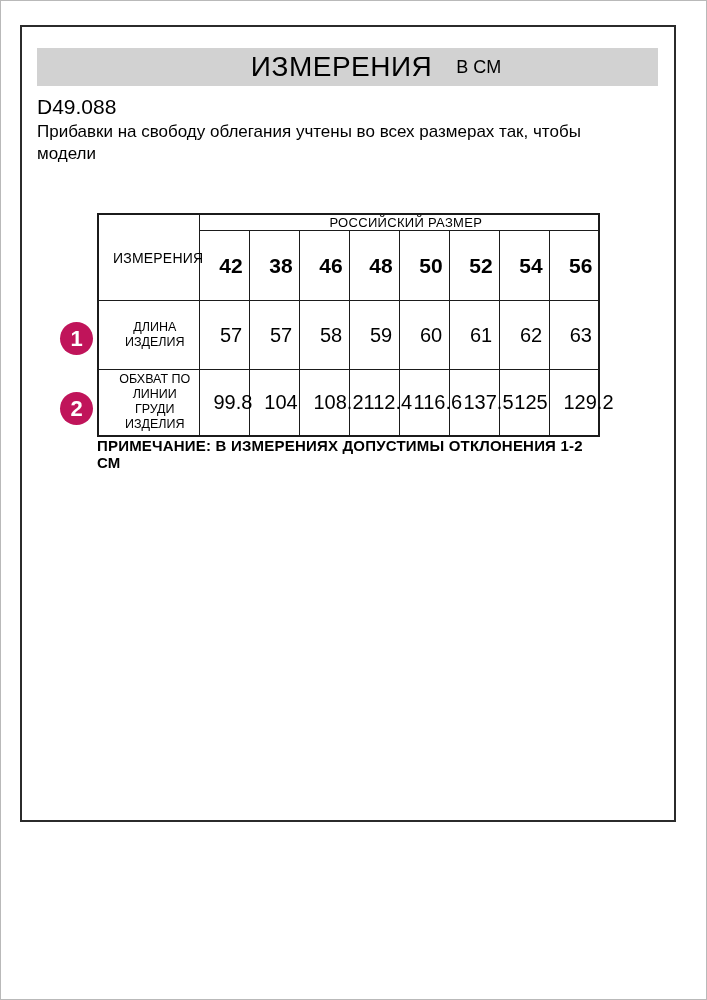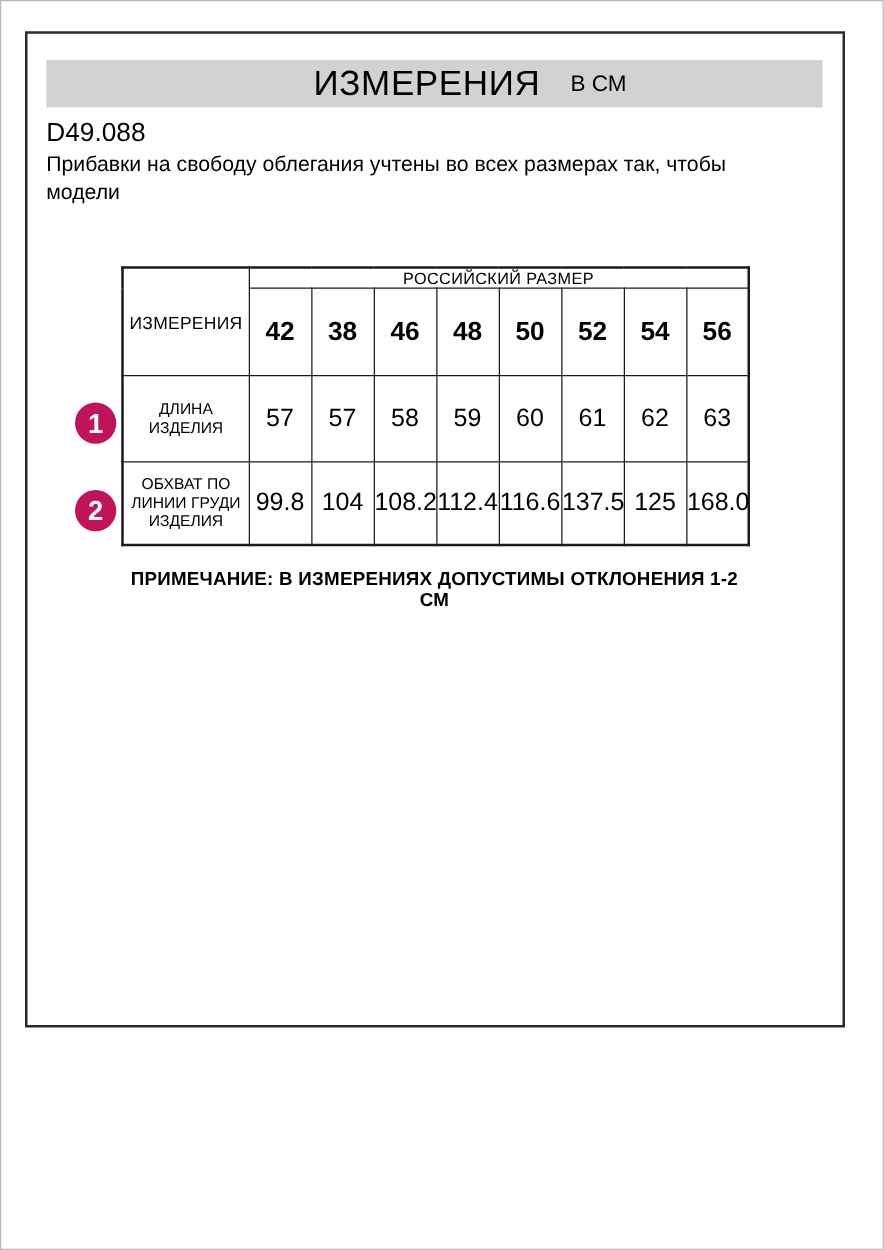--- a/index.html
+++ b/index.html
@@ -35,41 +35,41 @@
     margin-top:1px;width:621px;margin-left:15px;text-align:left;
     font-size:17px;line-height:21.5px;
   }
   .table-zone{position:relative;margin-left:75px;margin-top:49px;width:501px;}
   table.size-table{
     border-collapse:collapse;table-layout:fixed;width:501px;
     border:2px solid var(--color-table-border);
   }
   table.size-table td{
     border:1.5px solid var(--color-table-border);
-    text-align:center;vertical-align:middle;background:#fff;
+    text-align:center;vertical-align:middle;background:#fff;padding-left:14px;
   }
   col.c-label{width:101px;}
   col.c-size{width:50px;}
   td.corner-cell{font-size:14px;letter-spacing:.2px;}
   td.group-cell{height:13px;font-size:13px;letter-spacing:.3px;}
   tr.sizes-row td{height:70px;font-size:21px;font-weight:700;}
   tr.data-row-1 td{height:69px;}
   tr.data-row-2 td{height:66px;}
   td.row-label{font-size:12.5px;line-height:15px;padding:0 2px;}
   td.value-cell{font-size:20px;font-weight:400;}
   .row-marker{
     position:absolute;left:-37px;width:33px;height:33px;border-radius:50%;
     background:var(--color-marker);
     display:flex;align-items:center;justify-content:center;
     color:#fff;font-size:22px;font-weight:700;
   }
   .row-marker.m1{top:109px;}
   .row-marker.m2{top:179px;}
   .note{
-    margin-left:75px;margin-top:18px;width:501px;text-align:center;
+    margin-left:75px;width:501px;
     font-size:15px;font-weight:700;letter-spacing:.2px;
   }
 </style>
 </head>
 <body>
 
 <div class="canvas">
   <div class="frame">
 
     <div class="header-bar">
@@ -132,21 +132,21 @@
           </tr>
           <tr class="data-row-2">
             <td class="row-label">ОБХВАТ ПО ЛИНИИ ГРУДИ ИЗДЕЛИЯ</td>
             <td class="value-cell">99.8</td>
             <td class="value-cell">104</td>
             <td class="value-cell">108.2</td>
             <td class="value-cell">112.4</td>
             <td class="value-cell">116.6</td>
             <td class="value-cell">137.5</td>
             <td class="value-cell">125</td>
-            <td class="value-cell">168.0</td>
+            <td class="value-cell">129.2</td>
           </tr>
         </tbody>
       </table>
     </div>
 
     <div class="note">ПРИМЕЧАНИЕ: В ИЗМЕРЕНИЯХ ДОПУСТИМЫ ОТКЛОНЕНИЯ 1-2 СМ</div>
 
   </div>
 </div>
 

